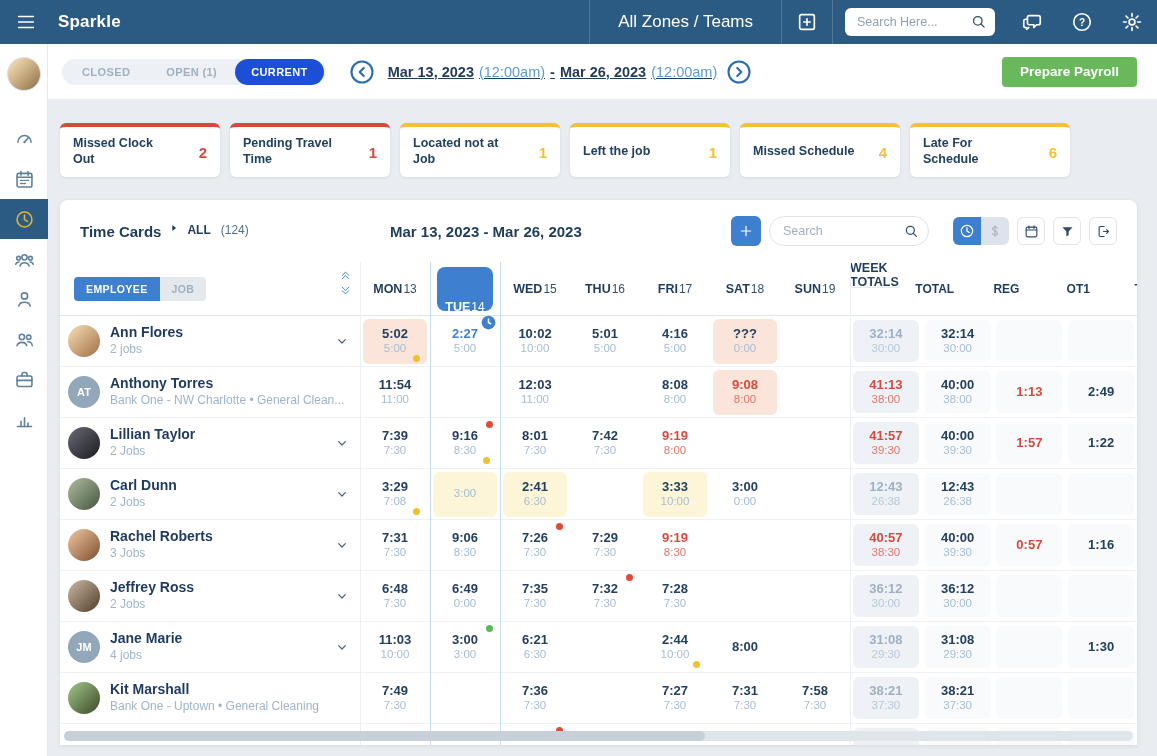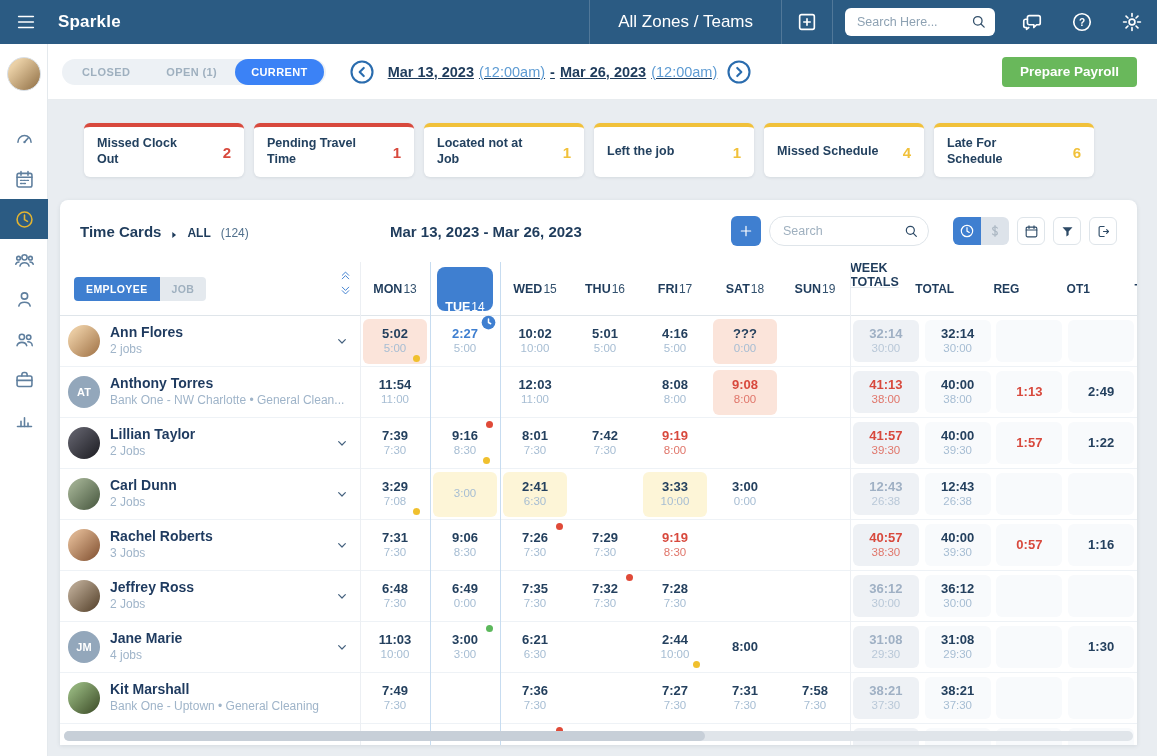--- a/index.html
+++ b/index.html
@@ -26,38 +26,38 @@
   .sidebar { position:absolute; left:0; top:44px; width:48px; bottom:0; background:#fff; border-right:1px solid #e4e9ed; z-index:20; }
   .side-avatar { width:34px; height:34px; border-radius:50%; margin:13px auto 28px; background:linear-gradient(135deg,#ead0a6 20%,#9a7a50 90%); border:1px solid #d8dee4; cursor:pointer; }
   .side-item { width:48px; height:40px; display:flex; align-items:center; justify-content:center; color:#5f7f9e; cursor:pointer; }
   .side-item .icon { width:21px; height:21px; }
   .side-item.active { background:#2b5b83; color:#e3b430; }
 
   
   .subheader { position:absolute; left:48px; top:44px; width:1109px; height:56px; background:#fff; border-bottom:1px solid #e8ecef; display:flex; align-items:center; z-index:10; }
   .filter-tabs { display:flex; align-items:center; background:#edf1f5; border-radius:14px; height:26px; margin-left:14px; padding:0 2px; }
   .ftab { font-size:11px; font-weight:700; letter-spacing:.4px; color:#9fb0bf; padding:0 18px; height:26px; display:flex; align-items:center; cursor:pointer; border-radius:13px; }
-  .ftab.active { background:#3b82f6; color:#fff; padding:0 16px; height:26px; }
+  .ftab.active { background:#1d4ed8; color:#fff; padding:0 16px; height:26px; }
   .nav-arrow { width:28px; height:28px; color:#2a6cae; cursor:pointer; }
   .nav-arrow.left { margin-left:22px; }
   .nav-arrow.right { margin-left:8px; }
   .daterange { margin-left:12px; font-size:14.5px; font-weight:700; color:#1f3c5c; display:flex; gap:5px; align-items:center;text-decoration:underline; }
   .daterange .time { color:#5d9bd3; font-weight:400; }
   .payroll-btn { margin-left:auto; margin-right:20px; background:#69b85b; color:#fff; border:none; border-radius:4px; height:30px; padding:0 18px; font-size:13.5px; font-weight:700; cursor:pointer; font-family:inherit; }
 
   
   .alerts { position:absolute; left:60px; top:123px; display:flex; gap:10px; z-index:5; }
   .alert-card { width:160px; height:54px; background:#fff; border-radius:6px; box-shadow:0 1px 3px rgba(25,45,70,.10); border-top:4px solid #d8493d; display:flex; align-items:center; padding:0 13px; cursor:pointer; }
   .alert-label { font-size:12.5px; font-weight:700; color:#23415f; line-height:1.25; width:102px; }
   .alert-count { margin-left:auto; font-size:15px; font-weight:700; }
 
   
   .panel { position:absolute; left:60px; top:200px; width:1077px; height:545px; background:#fff; border-radius:8px 8px 0 0; box-shadow:0 1px 4px rgba(25,45,70,.10); overflow:hidden; }
   .toolbar { height:62px; display:flex; align-items:center; padding:0 20px; position:relative; }
-  .tc-title { font-size:15px; font-weight:700; color:#1f3c5c; display:flex; align-items:flex-end; gap:8px; }
+  .tc-title { font-size:15px; font-weight:700; color:#1f3c5c; display:flex; align-items:flex-start; gap:8px; }
   .tc-caret { width:10px; height:10px; color:#1f3c5c; }
   .tc-crumb { font-size:12px; font-weight:700; }
   .tc-count { font-size:12px; color:#51708c; font-weight:400; margin-left:2px; }
   .tc-date { position:absolute; left:330px; height:62px; display:flex; align-items:center; font-size:15px; font-weight:700; color:#1f3c5c; }
   .tc-controls { margin-left:auto; display:flex; align-items:center; gap:8px; }
   .add-btn { width:30px; height:30px; background:#3f7fd0; border:none; border-radius:6px; color:#fff; cursor:pointer; display:flex; align-items:center; justify-content:center; }
   .add-btn .icon { width:16px; height:16px; }
   .tc-search { position:relative; margin-right:16px; }
   .tc-search input { width:160px; height:30px; border:1px solid #dfe5ea; border-radius:16px; font-size:12.5px; padding:0 30px 0 13px; color:#2d4a66; outline:none; font-family:inherit; }
   .tc-search input::placeholder { color:#9fb0bf; }
@@ -281,21 +281,21 @@
   <span class="icon nav-arrow right">
       <svg viewBox="0 0 24 24" fill="none" stroke="currentColor" stroke-width="1.8" stroke-linecap="round" stroke-linejoin="round">
         <circle cx="12" cy="12" r="9"></circle>
         <path d="M10.5 8.5L14 12l-3.5 3.5"></path>
       </svg>
     </span>
   <button class="payroll-btn">Prepare Payroll</button>
 </div>
 
 <div class="alerts" id="alerts">
-    <div class="alert-card" style="border-top-color: rgb(216, 73, 61); margin-left: 24px;">
+    <div class="alert-card" style="border-top-color: rgb(216, 73, 61);">
       <div class="alert-label">Missed Clock Out</div>
       <div class="alert-count" style="color: rgb(216, 73, 61);">2</div>
     </div>
     <div class="alert-card" style="border-top-color: rgb(216, 73, 61);">
       <div class="alert-label">Pending Travel Time</div>
       <div class="alert-count" style="color: rgb(216, 73, 61);">1</div>
     </div>
     <div class="alert-card" style="border-top-color: rgb(241, 193, 58);">
       <div class="alert-label">Located not at Job</div>
       <div class="alert-count" style="color: rgb(241, 193, 58);">1</div>

